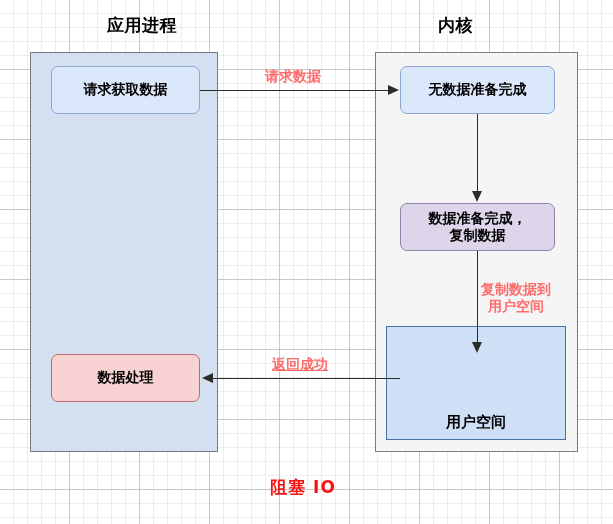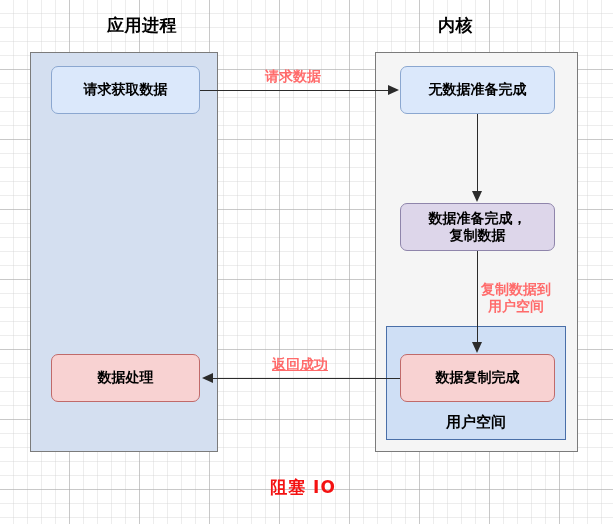--- a/index.html
+++ b/index.html
@@ -215,21 +215,20 @@
 
   <div class="node blue" id="node-request">请求获取数据</div>
 
   <div class="node pink" id="node-process">数据处理</div>
 
   <div class="node blue" id="node-nodata">无数据准备完成</div>
 
   <div class="node purple" id="node-ready">数据准备完成，
 复制数据</div>
 
-  <div class="node pink" id="node-copied">数据复制完成</div>
 
   <div class="edge-label" id="label-request">请求数据</div>
 
   <div class="edge-label" id="label-return">返回成功</div>
 
   <div class="edge-label" id="label-copy">复制数据到
 用户空间</div>
 
   <div id="diagram-caption">阻塞 IO</div>
 

